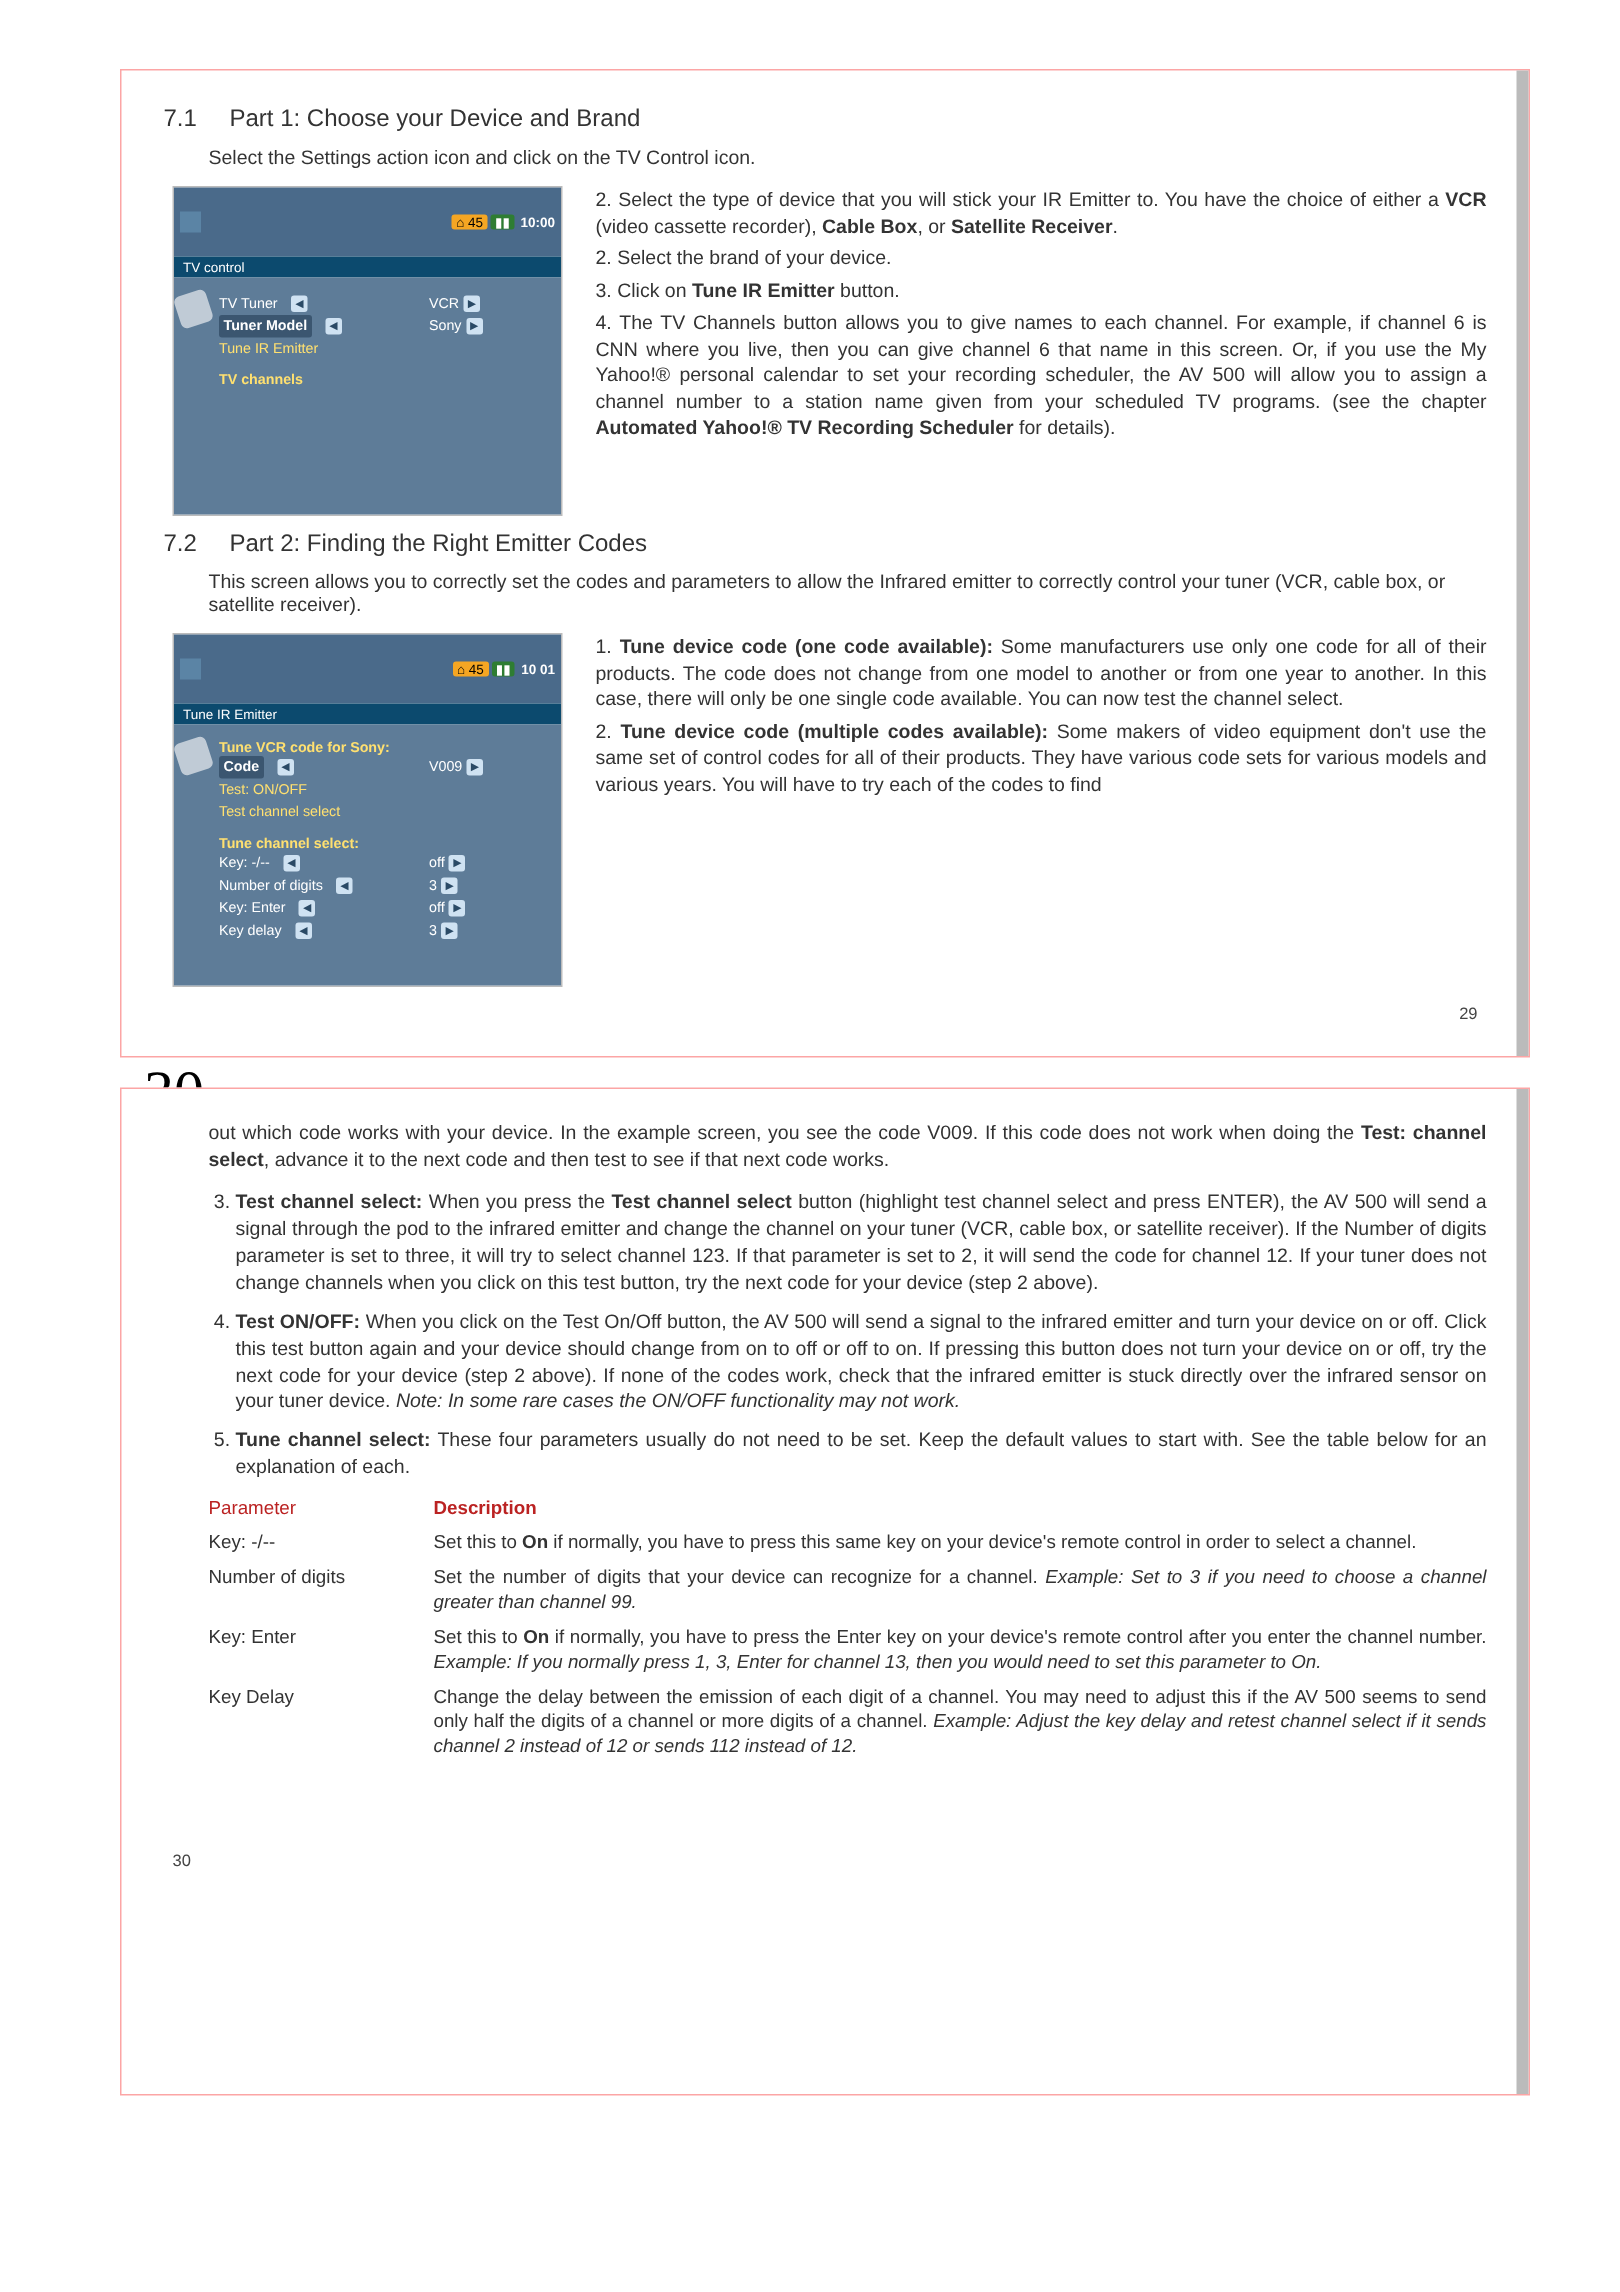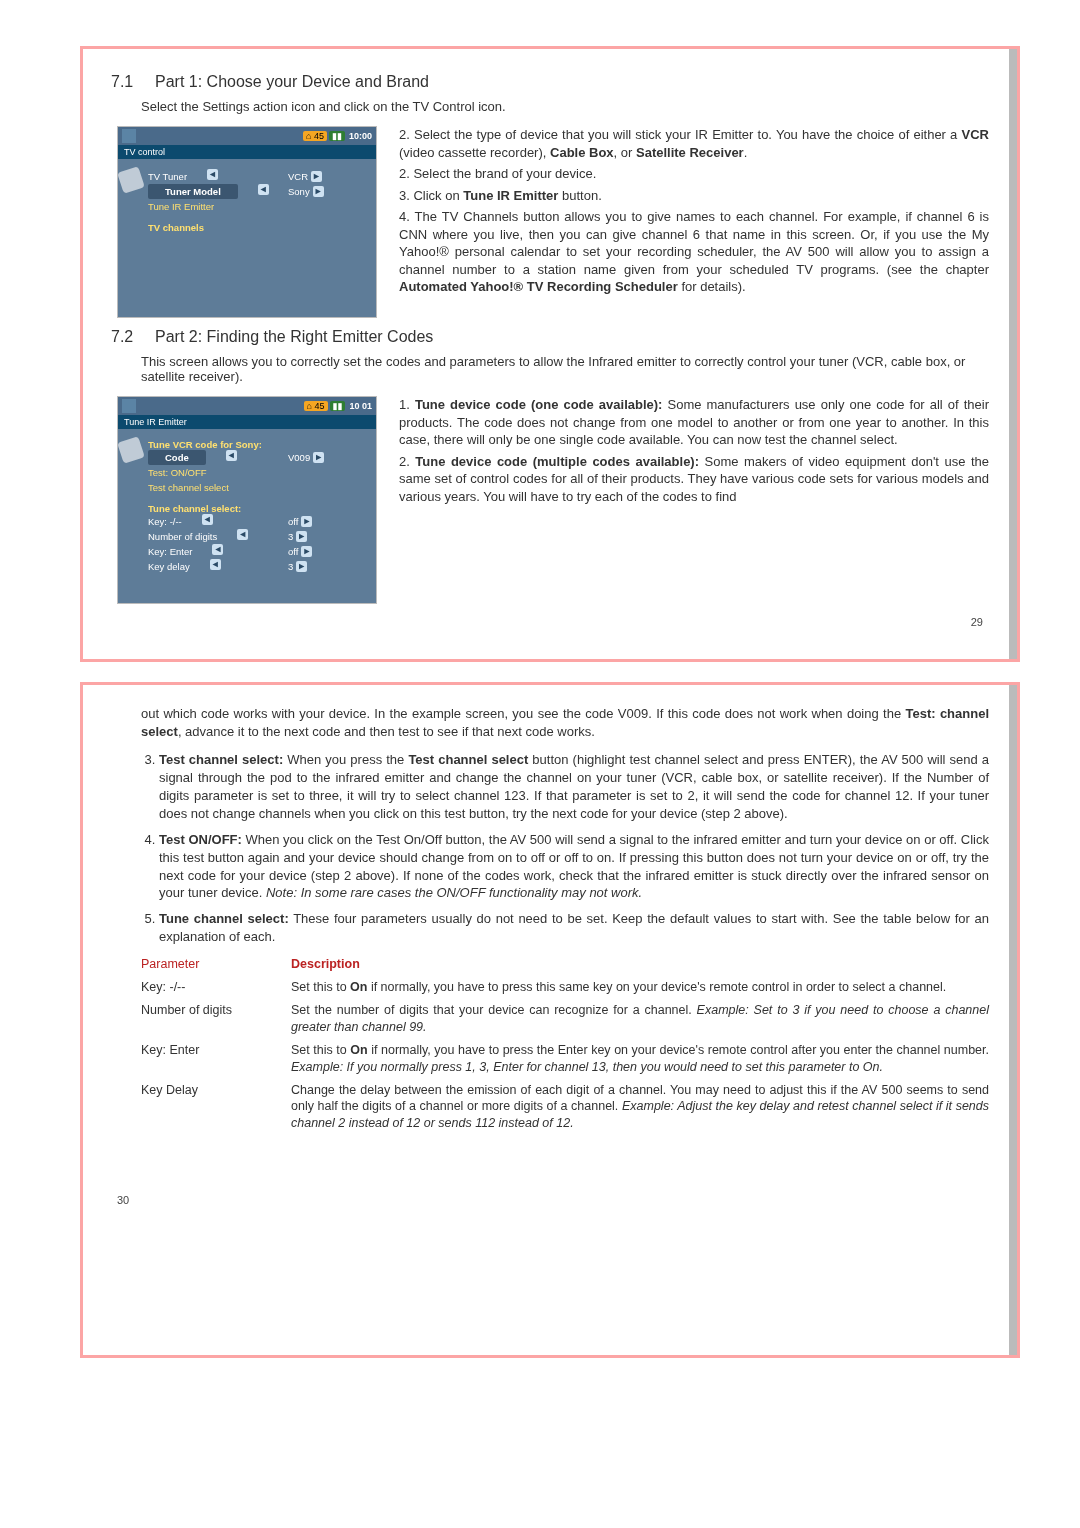--- a/index.html
+++ b/index.html
@@ -1,44 +1,44 @@
 <!DOCTYPE html>
 <html><head>
 <meta charset="utf-8">
 <style>
 body{margin:0;font-family:Arial,Helvetica,sans-serif;font-size:13px;color:#333;background:#fff}
 .page-wrap{position:relative;width:1080px;margin:0 auto}
 .big-num{position:absolute;font-family:"Times New Roman",serif;font-size:40px;left:96px;color:#000}
 .big-num.n29{top:8px}
 .big-num.n30{top:658px}
-.page{border:3px solid #fca5a5;background:#fff;margin:50px 60px 20px 80px;padding:20px 28px 20px 28px;position:relative}
+.page{border:1px solid #fca5a5;background:#fff;margin:50px 60px 20px 80px;padding:20px 28px 20px 28px;position:relative}
 .page.p29{min-height:570px;margin-top:46px}
 .page.p30{min-height:630px;margin-top:16px}
 .page::after{content:"";position:absolute;right:0;top:0;bottom:0;width:8px;background:#bbb}
 .sec-head{font-size:16px;margin:4px 0 8px}
 .sec-head .num{display:inline-block;width:44px}
 .intro{margin:0 0 12px 30px}
 .row{display:flex;gap:22px;margin:0 0 10px 6px}
 .sidecol{flex:1;font-size:13px;text-align:justify;line-height:1.35}
 .sidecol p{margin:0 0 4px}
 .screenshot{width:258px;height:auto;border:1px solid #bbb;font-size:9.5px}
-.shot-bar{background:#4a6a8a;color:#fff;display:flex;align-items:center;padding:2px 4px;height:14px;font-size:9px}
+.shot-bar{background:#4a6a8a;color:#fff;display:flex;align-items:center;padding:16px 4px;height:14px;font-size:9px}
 .shot-bar .spacer{flex:1}
 .shot-bar .stat{background:#f5a623;color:#000;border-radius:2px;padding:0 3px;margin-right:2px}
 .shot-bar .bat{background:#2e7d32;color:#fff;border-radius:2px;padding:0 3px;margin-right:4px}
 .corner{width:14px;height:14px;background:#5b84a5}
 .bc{background:#0c4a6e;color:#fff;padding:2px 6px;font-size:9px}
 .shot-body{background:#5e7c98;color:#fff;padding:10px 8px 24px 30px;position:relative;min-height:124px}
 .shot-body.tall{min-height:140px}
 .grabber{position:absolute;left:2px;top:10px;width:22px;height:22px;background:#c0cbd6;border-radius:4px;transform:rotate(-18deg)}
 .menu-pair{display:flex;justify-content:space-between;gap:10px;align-items:center;line-height:15px}
 .menu-l{flex:1}
 .menu-r{width:80px;text-align:left;display:flex;align-items:center;gap:3px}
-.menu-l .lbl{display:flex;align-items:flex-start;gap:20px}
-.hl{background:#3b5670;font-weight:bold;padding:0 17px;border-radius:2px}
+.menu-l .lbl{display:flex;align-items:center;gap:9px}
+.hl{background:#3b5670;font-weight:bold;padding:0 3px;border-radius:2px}
 .yel{color:#ffe070}
 .arrw{display:inline-block;width:11px;height:11px;background:#cfe2f2;color:#2a4a66;border-radius:2px;text-align:center;font-size:9px;line-height:11px}
 .ch-title{color:#ffe070;font-weight:bold;margin-top:8px}
 .sec2{margin-top:10px}
 .foot-pg{text-align:right;font-size:11px;color:#444;padding:2px 6px}
 .foot-pg.left{text-align:left}
 .longtext{text-align:justify;line-height:1.38;margin:0 0 10px 30px}
 ol.cont{margin:0 0 10px 48px;padding:0}
 ol.cont li{margin:0 0 8px;text-align:justify;line-height:1.38}
 .tbl{margin:10px 0 0 30px}

